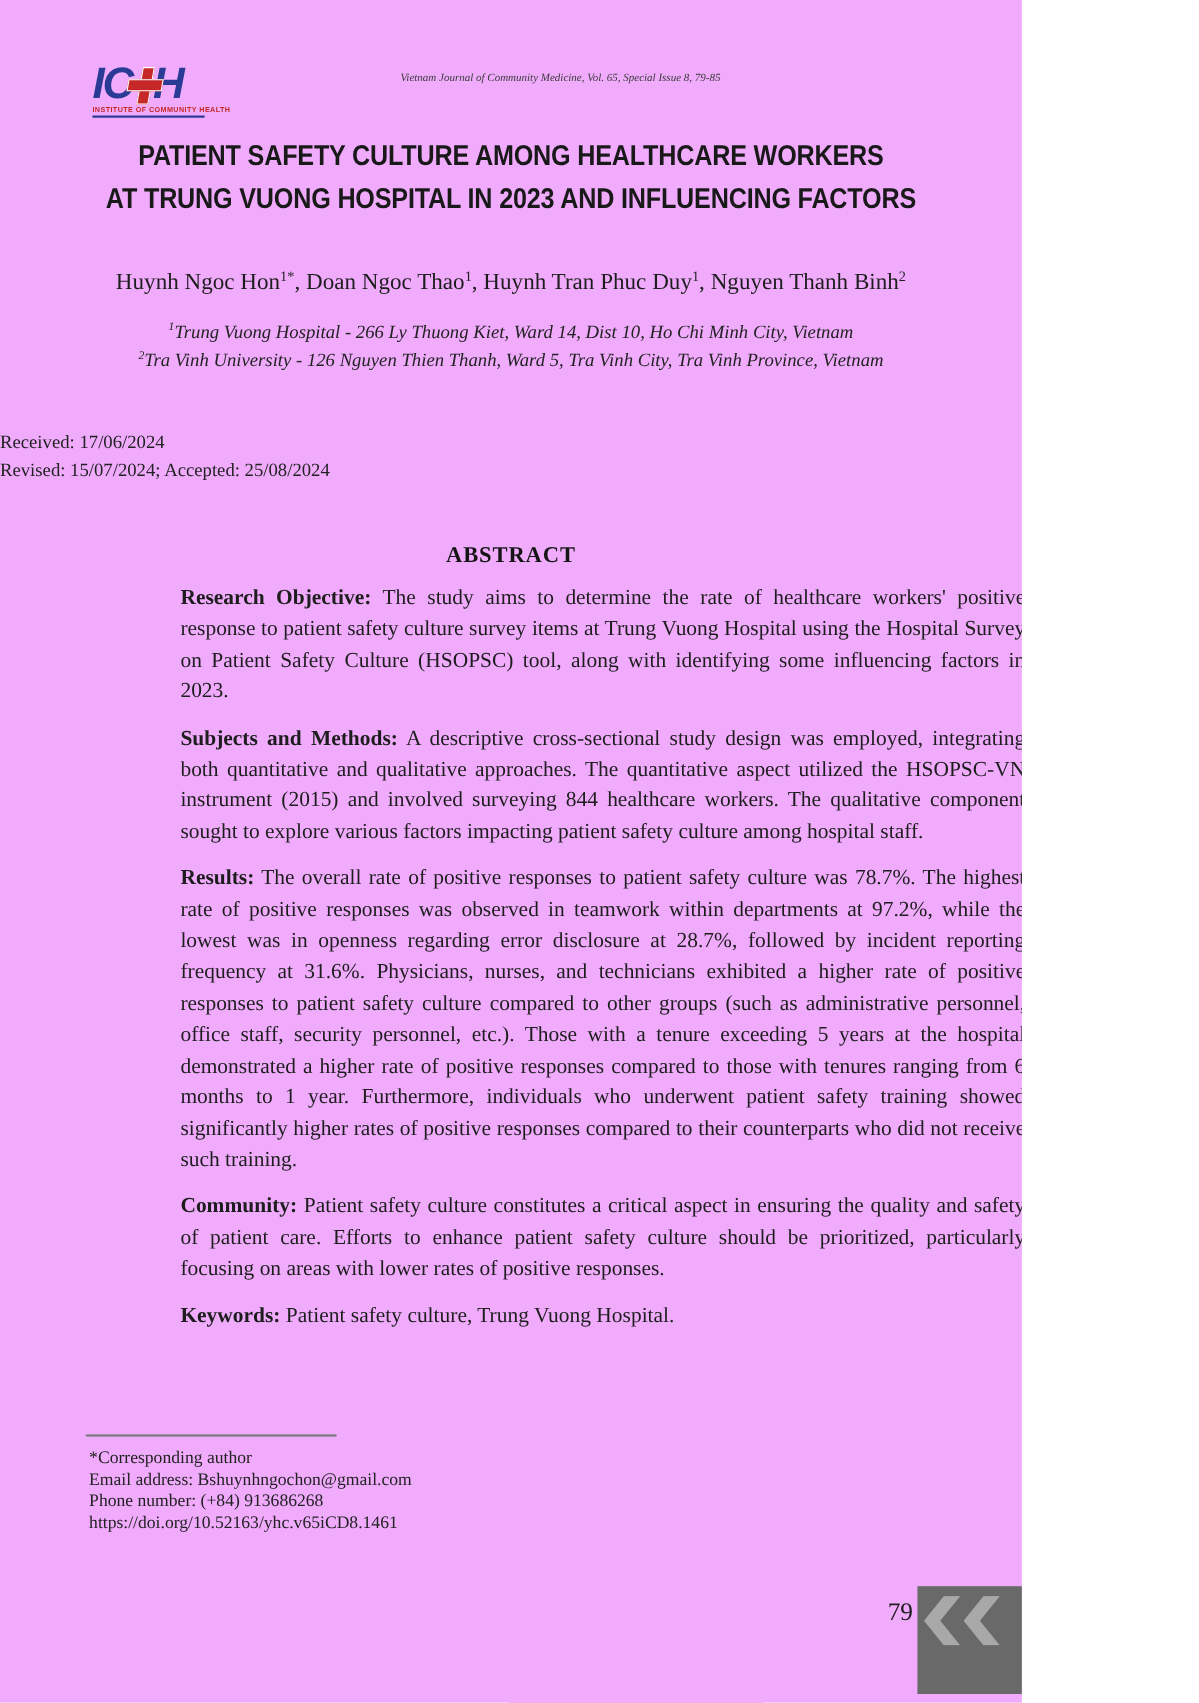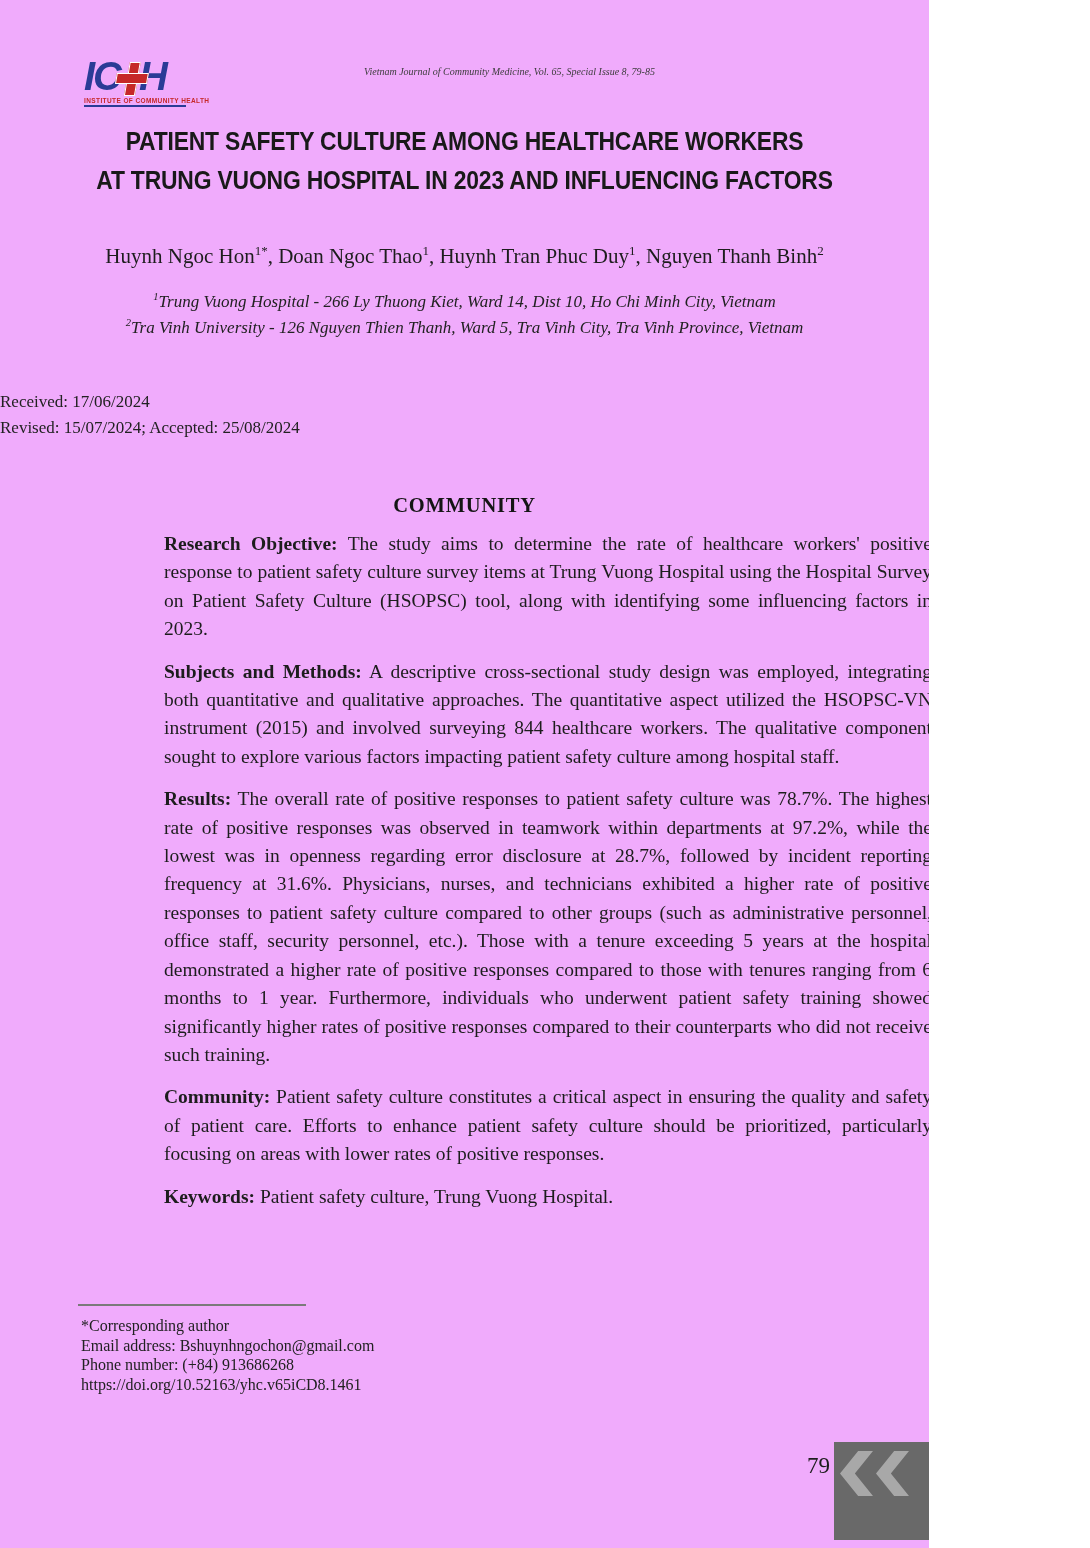--- a/index.html
+++ b/index.html
@@ -114,21 +114,21 @@
   <div class="affils">
     <div class="affil"><sup>1</sup><span>Trung Vuong Hospital - 266 Ly Thuong Kiet, Ward 14, Dist 10, Ho Chi Minh City, Vietnam</span></div>
     <div class="affil"><sup>2</sup><span>Tra Vinh University - 126 Nguyen Thien Thanh, Ward 5, Tra Vinh City, Tra Vinh Province, Vietnam</span></div>
   </div>
 
   <div class="dates">
     <div>Received: 17/06/2024</div>
     <div>Revised: 15/07/2024; Accepted: 25/08/2024</div>
   </div>
 
-  <h2 class="abstract-heading">COMMUNITY</h2>
+  <h2 class="abstract-heading">ABSTRACT</h2>
 
   <div class="abstract-body">
     <p><span class="para-label">Research Objective:</span> <span>The study aims to determine the rate of healthcare workers' positive response to patient safety culture survey items at Trung Vuong Hospital using the Hospital Survey on Patient Safety Culture (HSOPSC) tool, along with identifying some influencing factors in 2023.</span></p>
     <p><span class="para-label">Subjects and Methods:</span> <span>A descriptive cross-sectional study design was employed, integrating both quantitative and qualitative approaches. The quantitative aspect utilized the HSOPSC-VN instrument (2015) and involved surveying 844 healthcare workers. The qualitative component sought to explore various factors impacting patient safety culture among hospital staff.</span></p>
     <p><span class="para-label">Results:</span> <span>The overall rate of positive responses to patient safety culture was 78.7%. The highest rate of positive responses was observed in teamwork within departments at 97.2%, while the lowest was in openness regarding error disclosure at 28.7%, followed by incident reporting frequency at 31.6%. Physicians, nurses, and technicians exhibited a higher rate of positive responses to patient safety culture compared to other groups (such as administrative personnel, office staff, security personnel, etc.). Those with a tenure exceeding 5 years at the hospital demonstrated a higher rate of positive responses compared to those with tenures ranging from 6 months to 1 year. Furthermore, individuals who underwent patient safety training showed significantly higher rates of positive responses compared to their counterparts who did not receive such training.</span></p>
     <p><span class="para-label">Community:</span> <span>Patient safety culture constitutes a critical aspect in ensuring the quality and safety of patient care. Efforts to enhance patient safety culture should be prioritized, particularly focusing on areas with lower rates of positive responses.</span></p>
     <p><span class="kw-label">Keywords:</span> <span>Patient safety culture, Trung Vuong Hospital.</span></p>
   </div>
 
   <div class="footnote-rule"></div>

